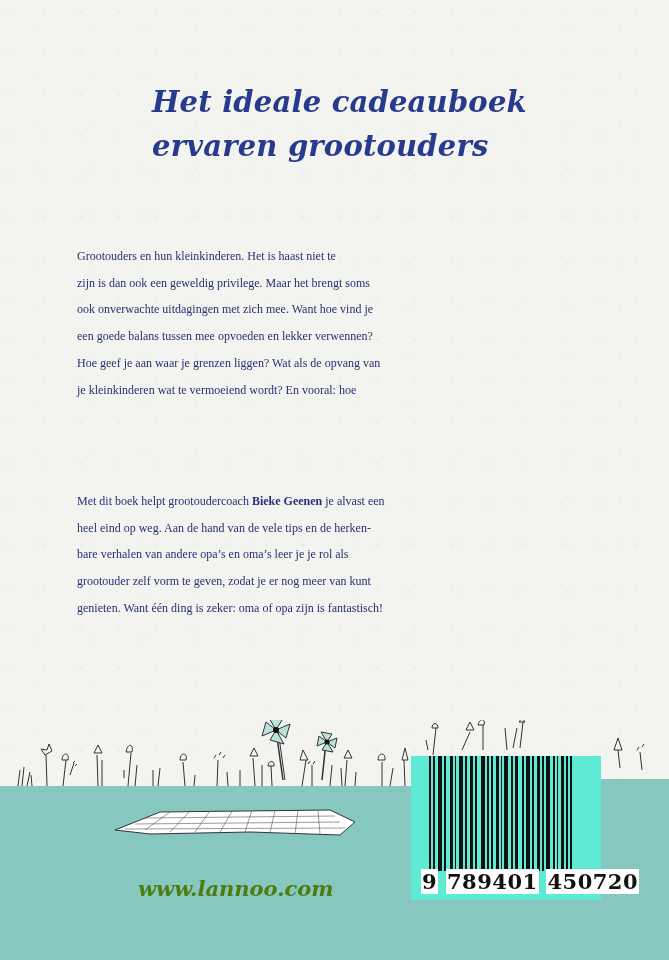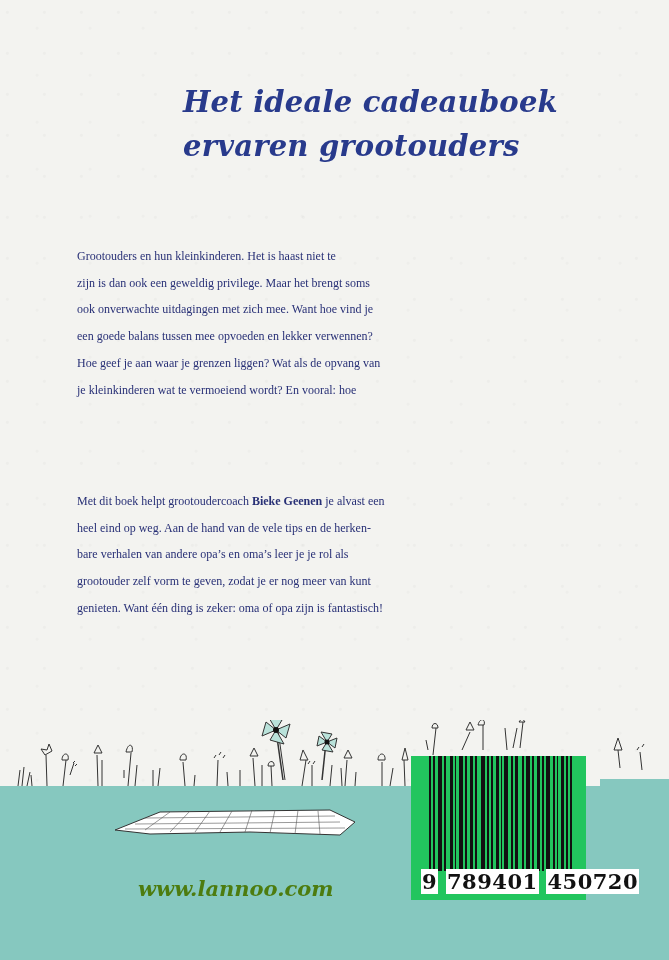--- a/index.html
+++ b/index.html
@@ -4,31 +4,31 @@
 <style>
   html,body{margin:0;padding:0;}
   body{width:669px;height:960px;position:relative;overflow:hidden;background:#f4f4f1;font-family:"DejaVu Serif",serif;}
   .paper{position:absolute;inset:0;background:
     radial-gradient(circle at 20% 30%, rgba(0,0,0,0.025) 0 1px, transparent 2px),
     radial-gradient(circle at 70% 60%, rgba(0,0,0,0.02) 0 1px, transparent 2px),
     #f3f3f0;background-size:37px 41px,53px 47px,auto;}
   .headline{position:absolute;left:152px;top:80px;width:440px;margin:0;
     font-family:"DejaVu Serif",serif;font-weight:bold;font-style:italic;
     font-size:29px;line-height:44px;color:#283a8c;letter-spacing:0.2px;}
-  .headline span{display:block;white-space:nowrap;margin-left:31px;}
+  .headline span{display:block;white-space:nowrap;}
   .body-text{position:absolute;left:77px;width:530px;margin:0;
     font-family:"Liberation Serif",serif;font-size:12px;line-height:26.7px;color:#283076;}
   .body-text span{display:block;white-space:nowrap;}
   #p1{top:243px;}
   #p2{top:488px;font-family:Liberation Serif, serif;}
   .bold{font-weight:bold;display:inline !important;}
   .teal{position:absolute;left:0;right:0;top:786px;bottom:0;background:#86c8bf;}
   .teal-right{position:absolute;left:600px;right:0;top:779px;height:10px;background:#86c8bf;}
   .scene{position:absolute;left:0;top:720px;width:669px;height:120px;}
-  .barcode-box{position:absolute;left:411px;top:756px;width:175px;height:144px;background:#22c55e;}
+  .barcode-box{position:absolute;left:411px;top:756px;width:190px;height:144px;background:#5eead4;}
   .bars{position:absolute;left:18px;top:0;width:162px;height:115px;display:flex;align-items:stretch;}
   .bar{background:#111;height:100%;}
   .gap{height:100%;}
   .isbn{position:absolute;left:10px;bottom:6px;font-family:"DejaVu Serif",serif;font-weight:bold;font-size:21px;color:#111;letter-spacing:0.5px;white-space:nowrap;}
   .isbn .seg{background:#fff;padding:0 1px;}
   .url{position:absolute;left:138px;top:876px;font-family:"DejaVu Serif",serif;font-weight:bold;font-style:italic;font-size:21px;color:#4d7c0f;}
 </style>
 </head>
 <body>
 

